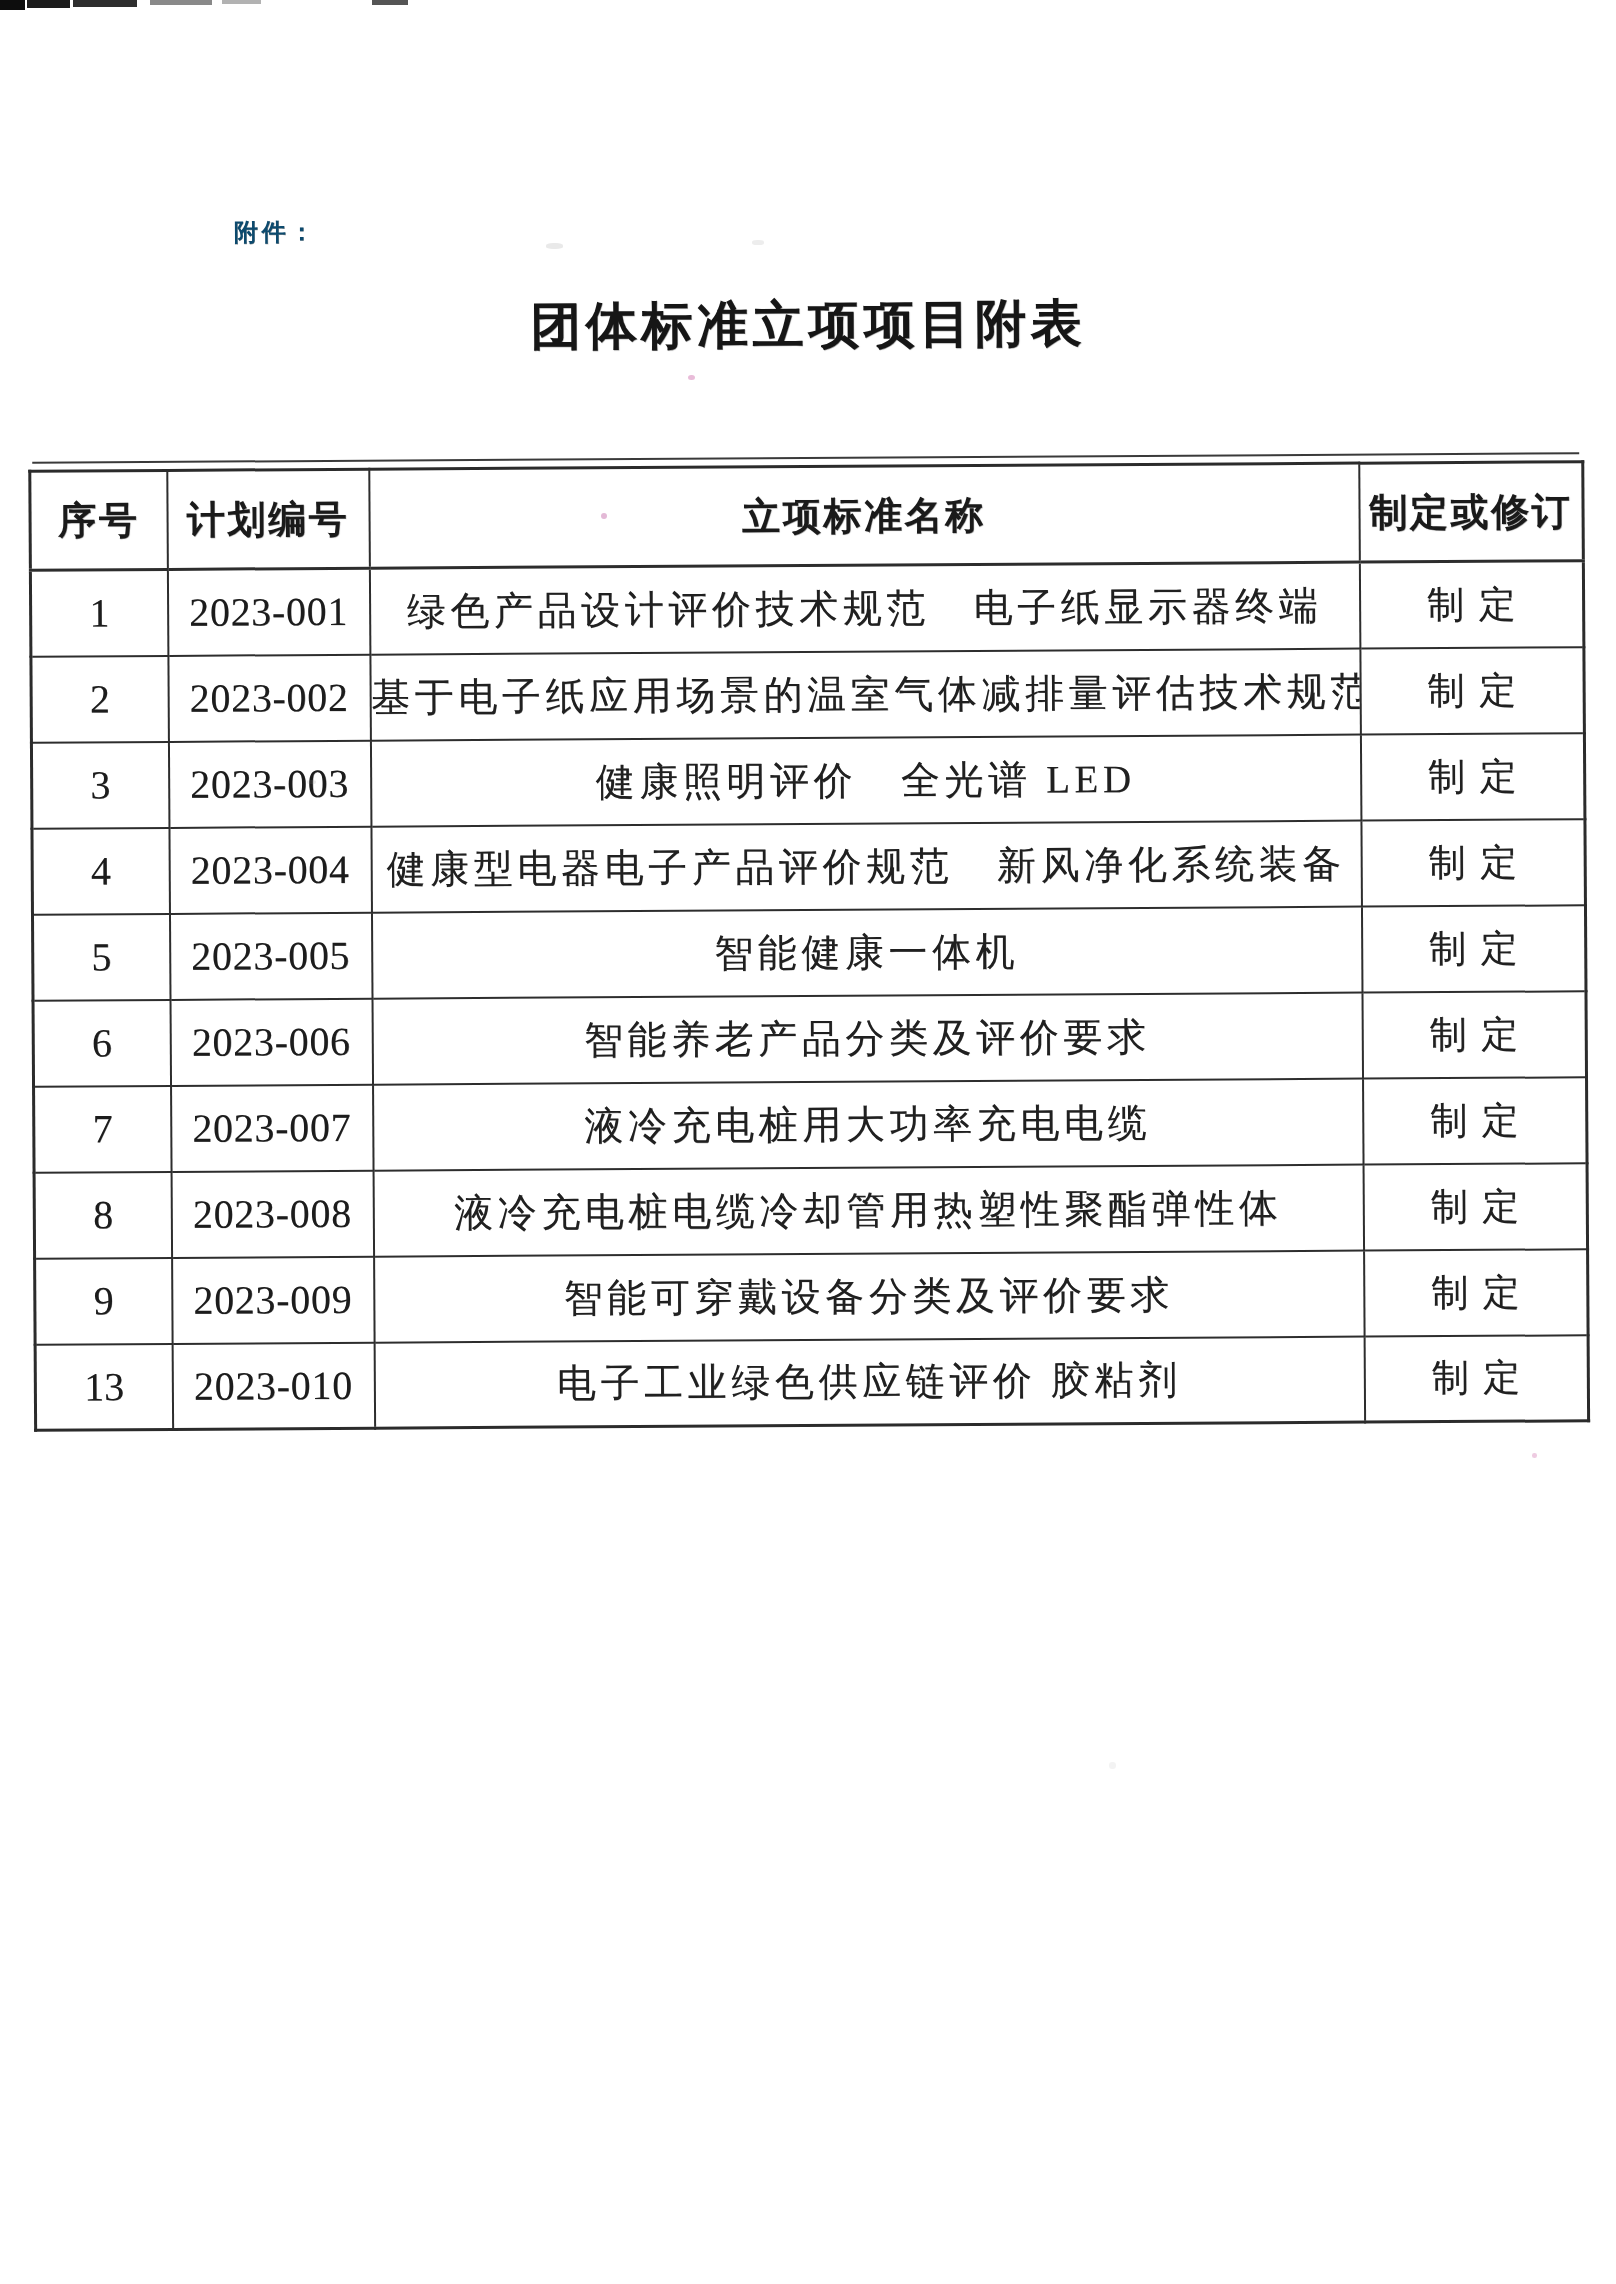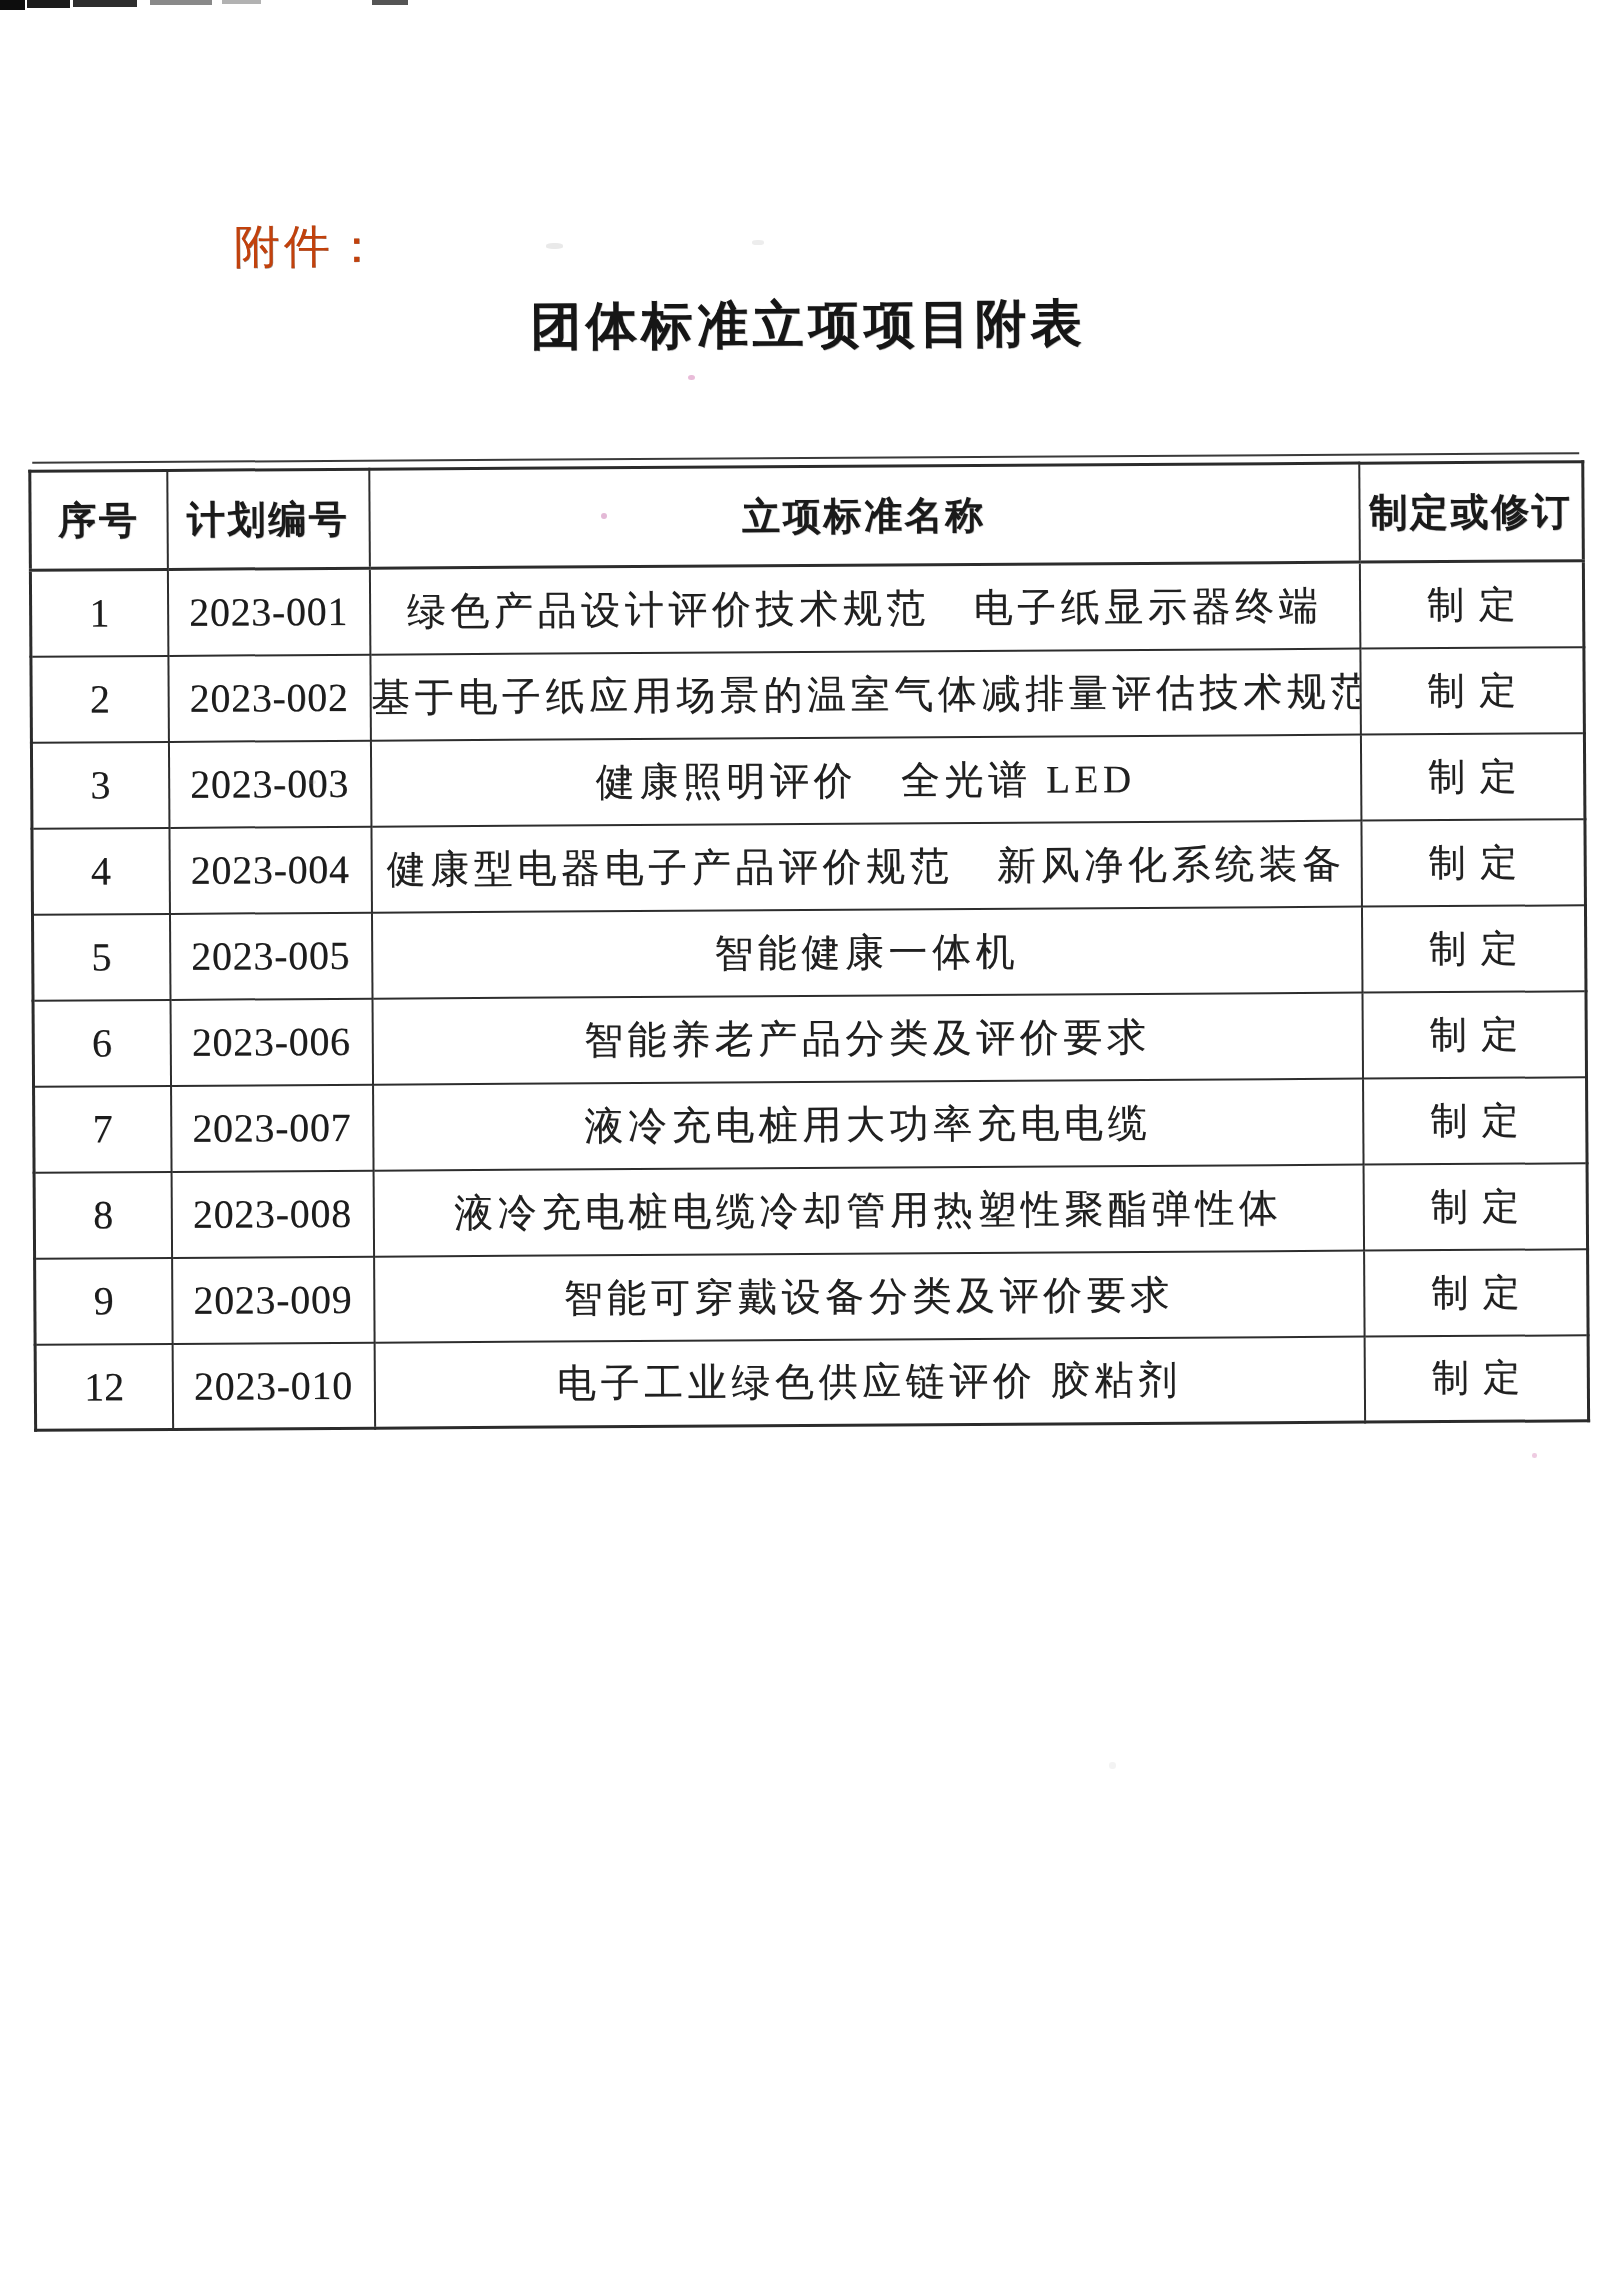--- a/index.html
+++ b/index.html
@@ -21,24 +21,24 @@
     left: 0; top: 0;
     width: 1616px;
     height: 2284px;
     transform: rotate(-0.35deg);
     transform-origin: 50% 40%;
   }
   .attachment {
     position: absolute;
     left: 238px;
     top: 213px;
-    font-size: 46px;
-    font-weight: 400;
+    font-size: 24px;
+    font-weight: 700;
     letter-spacing: 3.9px;
-    color: #c2410c;
+    color: #0c4a6e;
     text-shadow: 0.4px 0.4px 0.6px rgba(25,25,25,0.45);
   }
   .title {
     position: absolute;
     left: 0;
     top: 291px;
     width: 1616px;
     margin: 0;
     text-align: center;
     text-indent: 7.8px;
@@ -194,21 +194,21 @@
         <td class="cell-name">液冷充电桩电缆冷却管用热塑性聚酯弹性体</td>
         <td class="cell-action">制定</td>
       </tr>
       <tr>
         <td class="cell-no">9</td>
         <td class="cell-code">2023-009</td>
         <td class="cell-name">智能可穿戴设备分类及评价要求</td>
         <td class="cell-action">制定</td>
       </tr>
       <tr>
-        <td class="cell-no">12</td>
+        <td class="cell-no">13</td>
         <td class="cell-code">2023-010</td>
         <td class="cell-name">电子工业绿色供应链评价 胶粘剂</td>
         <td class="cell-action">制定</td>
       </tr>
     </tbody>
   </table>
 
 </div>
 
 <div class="speck p1"></div>

